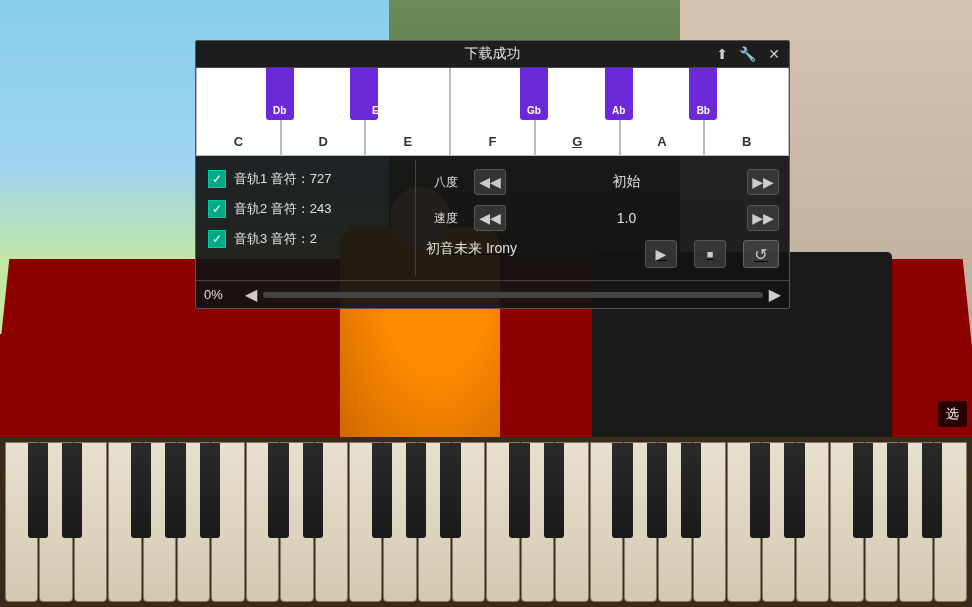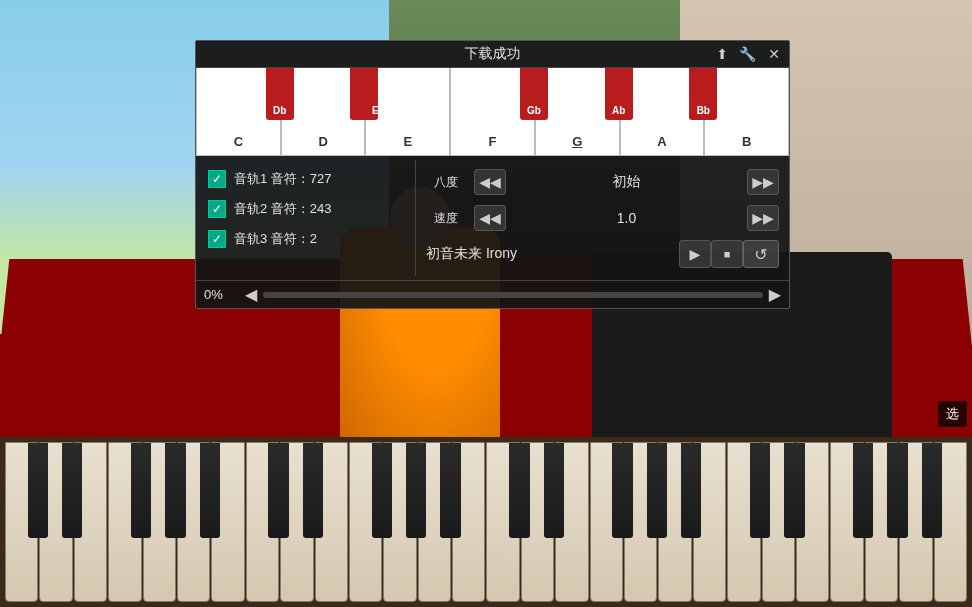--- a/index.html
+++ b/index.html
@@ -190,21 +190,21 @@
       font-weight: bold;
       color: #333;
       position: relative;
       cursor: pointer;
     }
 
     .black-key-top {
       position: absolute;
       width: 28px;
       height: 52px;
-      background: #b91c1c;
+      background: #6d28d9;
       z-index: 3;
       border-radius: 0 0 3px 3px;
       top: 0;
       display: flex;
       align-items: flex-end;
       justify-content: center;
       padding-bottom: 4px;
       color: #fff;
       font-size: 10px;
       cursor: pointer;
@@ -281,23 +281,24 @@
 
     .ctrl-value {
       flex: 1;
       text-align: center;
       color: #e0e0e0;
       font-size: 14px;
     }
 
     .song-row {
       display: flex;
-      align-items: center;
-      gap: 0;
+      align-items: flex-start;
+      gap: 17px;
       padding: 4px 2px;
+      text-decoration: underline;
     }
 
     .song-title {
       color: #e0e0e0;
       font-size: 14px;
       flex: 1;
     }
 
     .play-btn {
       width: 32px;

